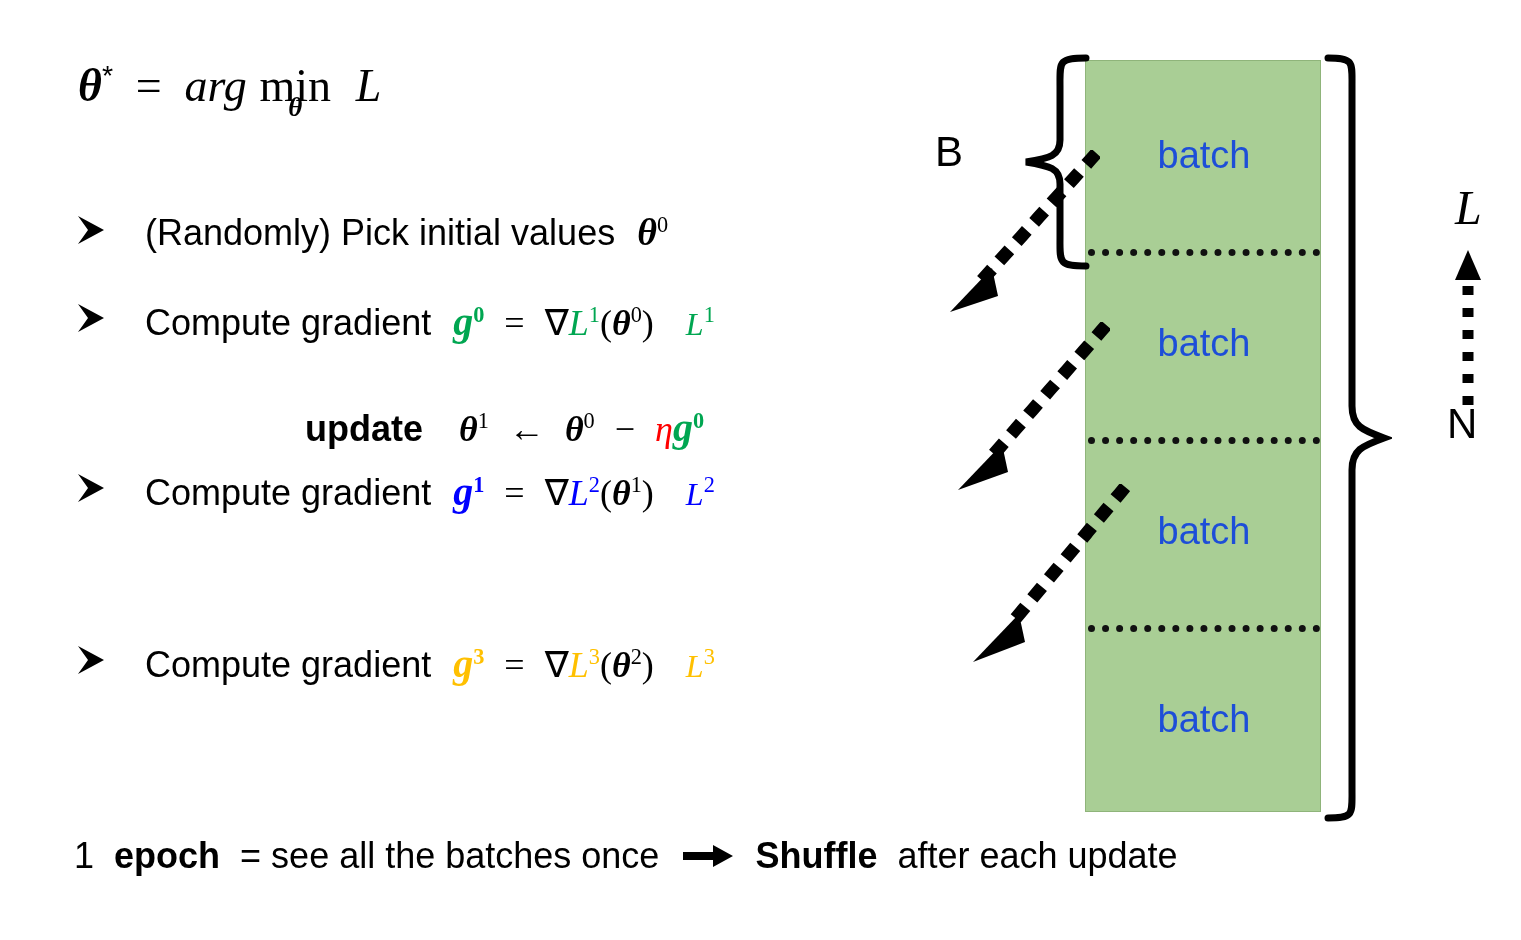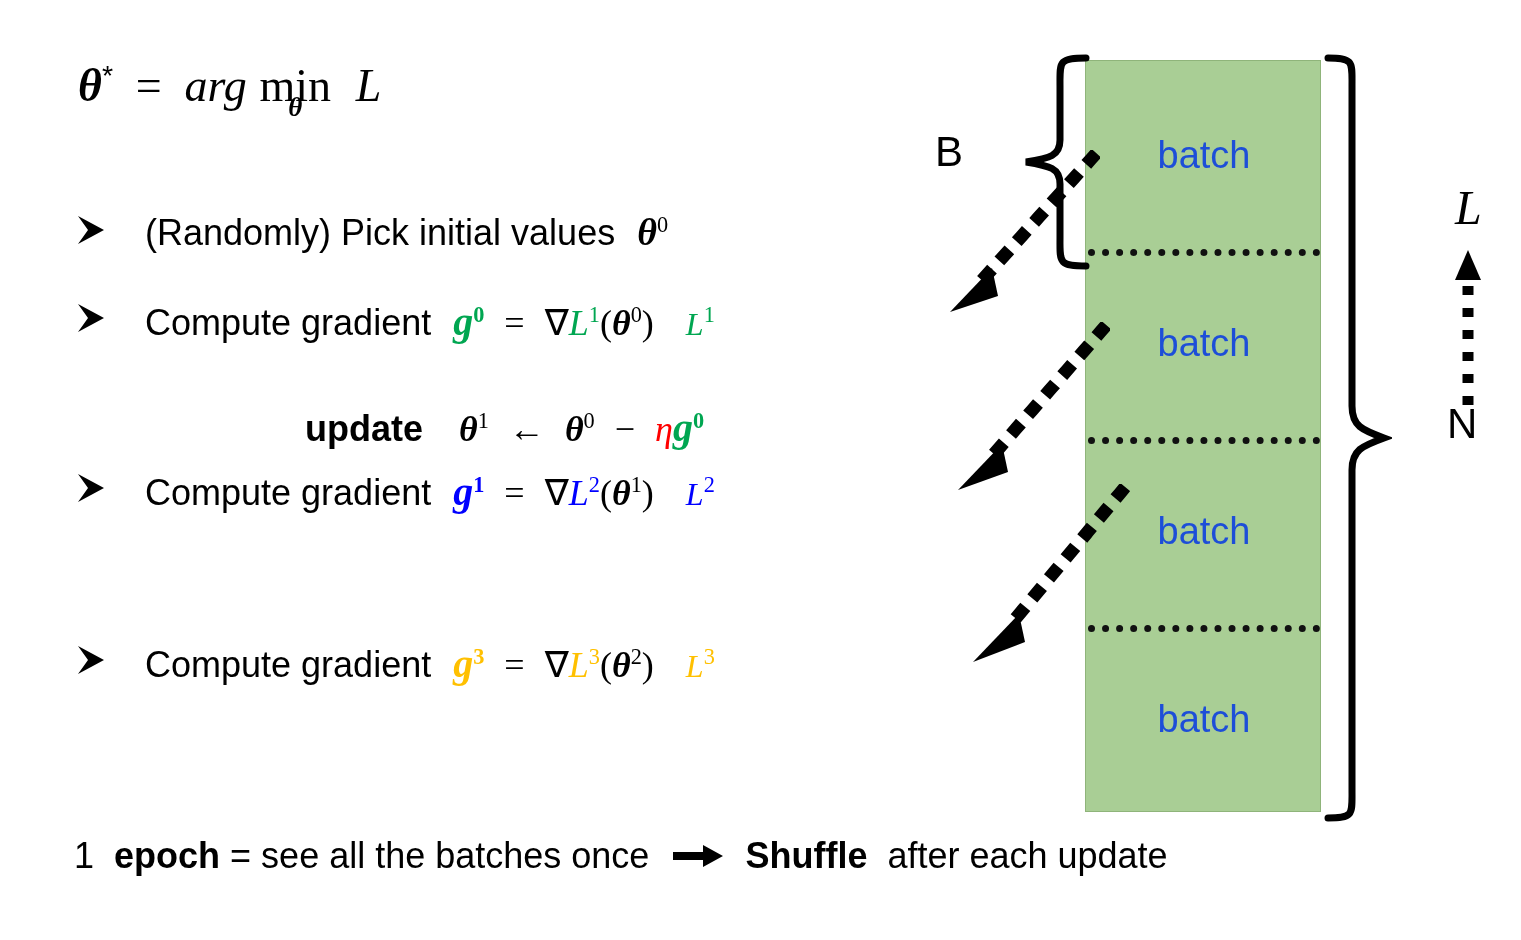--- a/index.html
+++ b/index.html
@@ -144,21 +144,21 @@
       <span class="mathup" style="margin:0 10px;">=</span>
       <span class="mathup">∇</span><span class="math amber">L</span><sup class="s amber serif">3</sup><span class="mathup">(</span><span class="btheta">θ</span><sup class="s serif">2</sup><span class="mathup">)</span>
       <span class="math amber" style="margin-left:22px;font-size:32px;">L</span><sup class="s amber serif">3</sup>
     </span>
   </div>
 
 
   <div class="abs" id="bottom">
     <span class="sans">1</span>
     <span class="sans bold" style="margin-left:10px;">epoch</span>
-    <span class="sans" style="margin-left:0;text-align:right;">= see all the batches once</span>
+    <span class="sans" style="margin-left:10px;text-align:right;">= see all the batches once</span>
     <svg class="arrow-ico" width="52" height="28" viewBox="0 0 52 28">
       <path d="M0 10 L30 10 L30 3 L50 14 L30 25 L30 18 L0 18 Z" fill="#000"></path>
     </svg>
     <span class="sans bold">Shuffle</span>
     <span class="sans" style="margin-left:10px;">after each update</span>
   </div>
 
   <div id="column">
     <div class="batch-cell" style="top:0px;">batch</div>
     <div class="batch-cell" style="top:188px;">batch</div>

